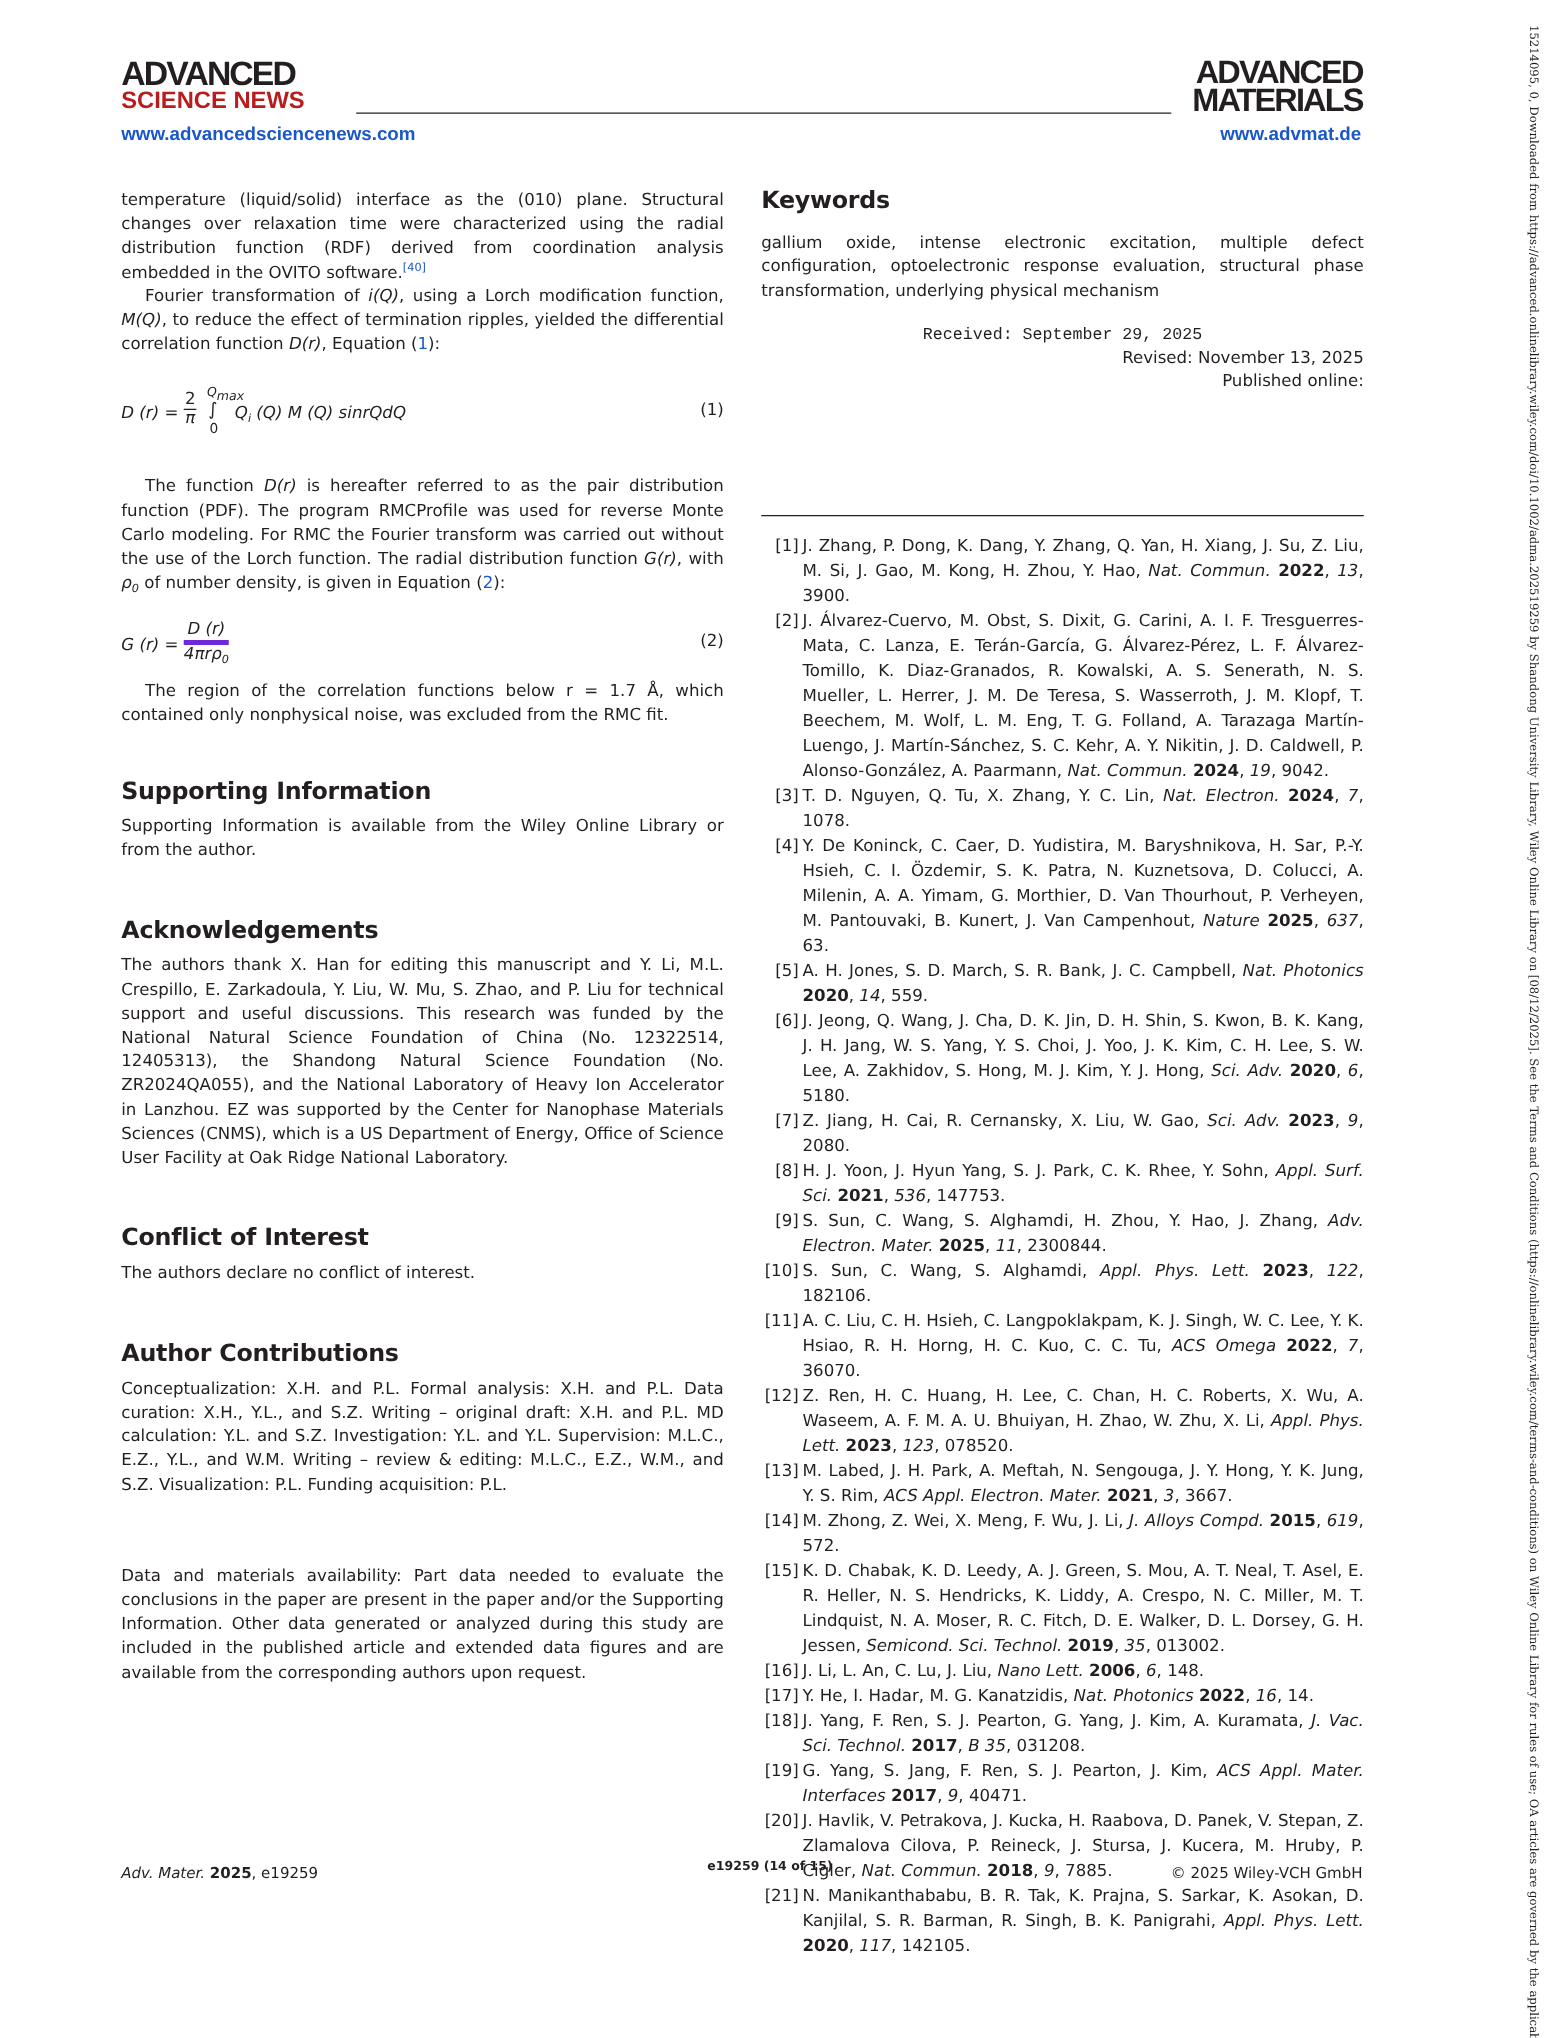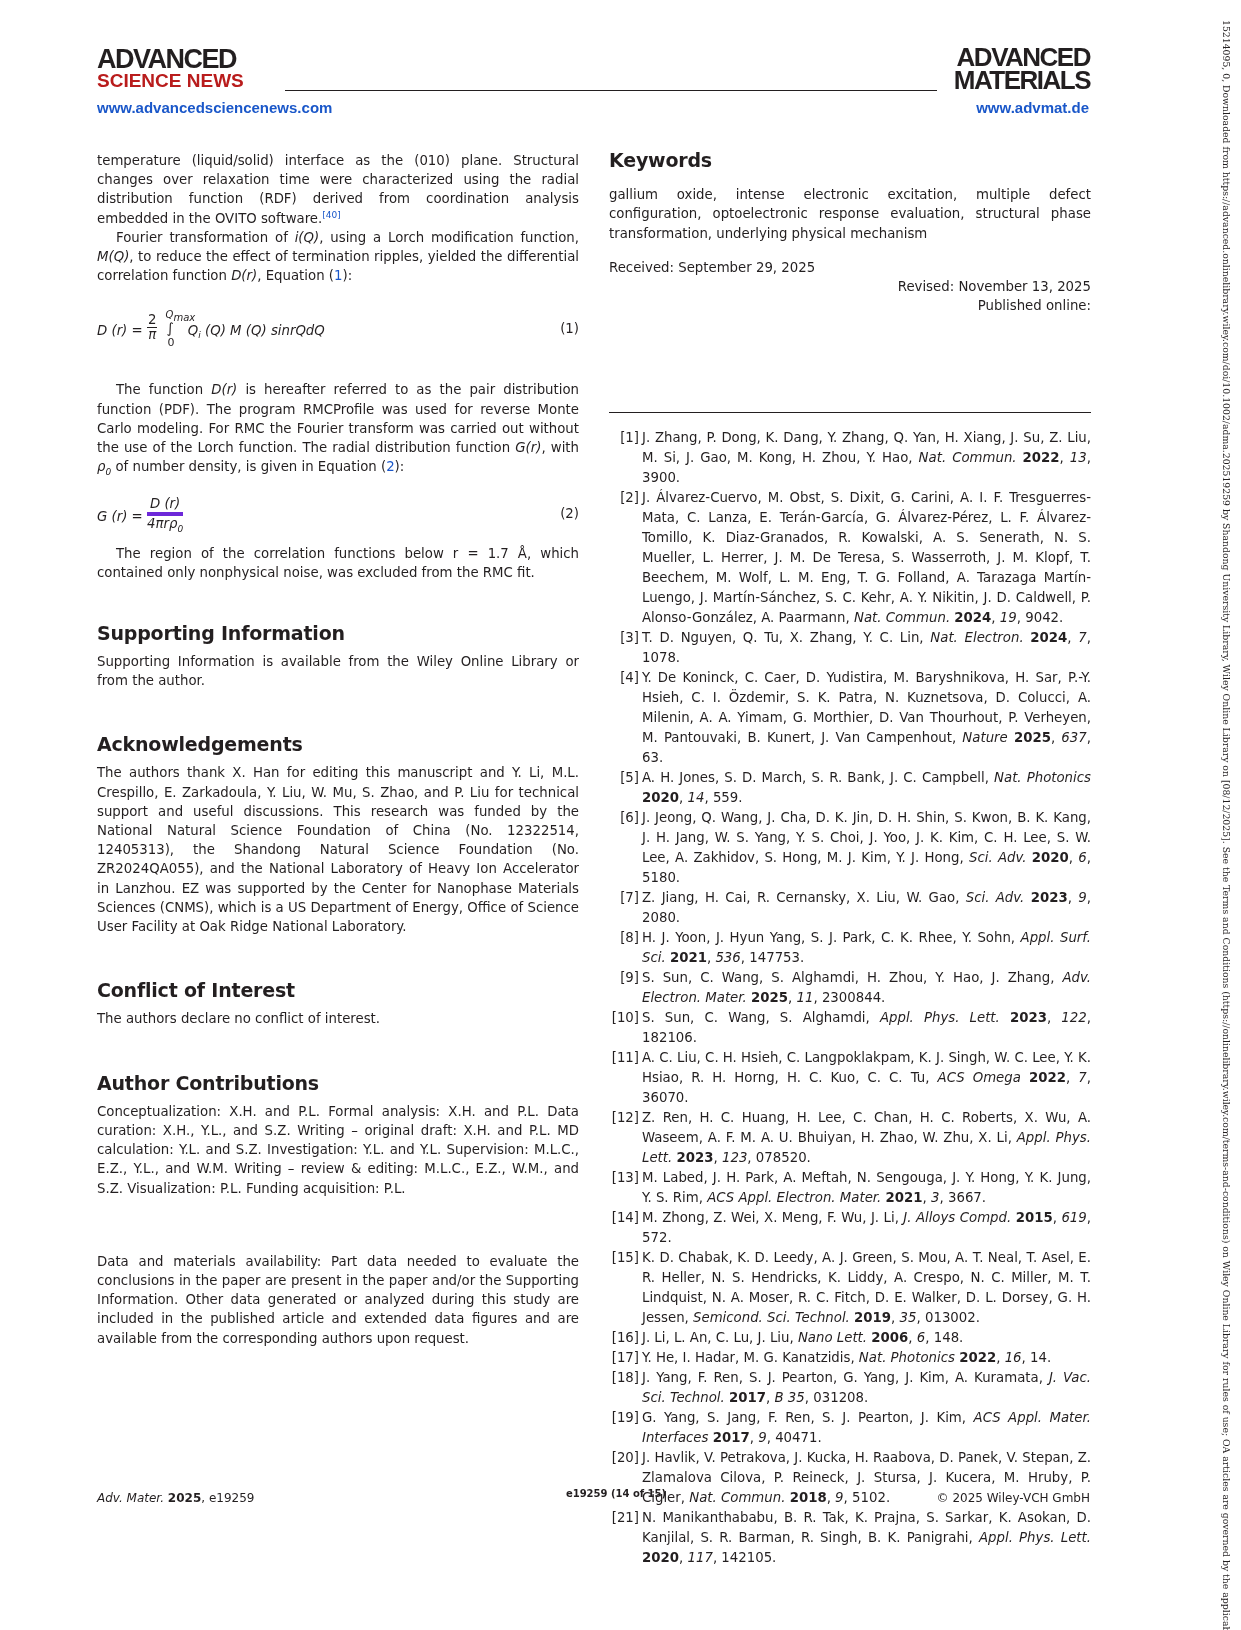--- a/index.html
+++ b/index.html
@@ -114,21 +114,21 @@
   <p class="just" style="margin-top:9px;">Conceptualization: X.H. and P.L. Formal analysis: X.H. and P.L. Data curation: X.H., Y.L., and S.Z. Writing – original draft: X.H. and P.L. MD calculation: Y.L. and S.Z. Investigation: Y.L. and Y.L. Supervision: M.L.C., E.Z., Y.L., and W.M. Writing – review &amp; editing: M.L.C., E.Z., W.M., and S.Z. Visualization: P.L. Funding acquisition: P.L.</p>
 
   <div style="height:45px;"></div>
   <p class="just" style="margin-top:9px;">Data and materials availability: Part data needed to evaluate the conclusions in the paper are present in the paper and/or the Supporting Information. Other data generated or analyzed during this study are included in the published article and extended data figures and are available from the corresponding authors upon request.</p>
 </div>
 
 <div class="abs col colR">
   <h2 style="margin-bottom:15px;">Keywords</h2>
   <p class="just">gallium oxide, intense electronic excitation, multiple defect configuration, optoelectronic response evaluation, structural phase transformation, underlying physical mechanism</p>
   <div style="height:15px;"></div>
-  <div style="text-align:left;">Received: September 29, 2025</div>
+  <div style="text-align:center;font-family:Liberation Mono, monospace;">Received: September 29, 2025</div>
   <div style="text-align:right;">Revised: November 13, 2025</div>
   <div style="text-align:right;">Published online:</div>
 </div>
 
 <div class="abs ref-rule"></div>
 
 <div class="abs refs" id="refs">
     <p class="ref"><span class="num">[1]</span><span>J. Zhang, P. Dong, K. Dang, Y. Zhang, Q. Yan, H. Xiang, J. Su, Z. Liu, M. Si, J. Gao, M. Kong, H. Zhou, Y. Hao, </span><span class="it">Nat. Commun.</span> <span class="b">2022</span>, <span class="it">13</span>, <span>3900.</span></p>
     <p class="ref"><span class="num">[2]</span><span>J. Álvarez-Cuervo, M. Obst, S. Dixit, G. Carini, A. I. F. Tresguerres-Mata, C. Lanza, E. Terán-García, G. Álvarez-Pérez, L. F. Álvarez-Tomillo, K. Diaz-Granados, R. Kowalski, A. S. Senerath, N. S. Mueller, L. Herrer, J. M. De Teresa, S. Wasserroth, J. M. Klopf, T. Beechem, M. Wolf, L. M. Eng, T. G. Folland, A. Tarazaga Martín-Luengo, J. Martín-Sánchez, S. C. Kehr, A. Y. Nikitin, J. D. Caldwell, P. Alonso-González, A. Paarmann, </span><span class="it">Nat. Commun.</span> <span class="b">2024</span>, <span class="it">19</span>, <span>9042.</span></p>
     <p class="ref"><span class="num">[3]</span><span>T. D. Nguyen, Q. Tu, X. Zhang, Y. C. Lin, </span><span class="it">Nat. Electron.</span> <span class="b">2024</span>, <span class="it">7</span>, <span>1078.</span></p>
@@ -141,21 +141,21 @@
     <p class="ref"><span class="num">[10]</span><span>S. Sun, C. Wang, S. Alghamdi, </span><span class="it">Appl. Phys. Lett.</span> <span class="b">2023</span>, <span class="it">122</span>, <span>182106.</span></p>
     <p class="ref"><span class="num">[11]</span><span>A. C. Liu, C. H. Hsieh, C. Langpoklakpam, K. J. Singh, W. C. Lee, Y. K. Hsiao, R. H. Horng, H. C. Kuo, C. C. Tu, </span><span class="it">ACS Omega</span> <span class="b">2022</span>, <span class="it">7</span>, <span>36070.</span></p>
     <p class="ref"><span class="num">[12]</span><span>Z. Ren, H. C. Huang, H. Lee, C. Chan, H. C. Roberts, X. Wu, A. Waseem, A. F. M. A. U. Bhuiyan, H. Zhao, W. Zhu, X. Li, </span><span class="it">Appl. Phys. Lett.</span> <span class="b">2023</span>, <span class="it">123</span>, <span>078520.</span></p>
     <p class="ref"><span class="num">[13]</span><span>M. Labed, J. H. Park, A. Meftah, N. Sengouga, J. Y. Hong, Y. K. Jung, Y. S. Rim, </span><span class="it">ACS Appl. Electron. Mater.</span> <span class="b">2021</span>, <span class="it">3</span>, <span>3667.</span></p>
     <p class="ref"><span class="num">[14]</span><span>M. Zhong, Z. Wei, X. Meng, F. Wu, J. Li, </span><span class="it">J. Alloys Compd.</span> <span class="b">2015</span>, <span class="it">619</span>, <span>572.</span></p>
     <p class="ref"><span class="num">[15]</span><span>K. D. Chabak, K. D. Leedy, A. J. Green, S. Mou, A. T. Neal, T. Asel, E. R. Heller, N. S. Hendricks, K. Liddy, A. Crespo, N. C. Miller, M. T. Lindquist, N. A. Moser, R. C. Fitch, D. E. Walker, D. L. Dorsey, G. H. Jessen, </span><span class="it">Semicond. Sci. Technol.</span> <span class="b">2019</span>, <span class="it">35</span>, <span>013002.</span></p>
     <p class="ref"><span class="num">[16]</span><span>J. Li, L. An, C. Lu, J. Liu, </span><span class="it">Nano Lett.</span> <span class="b">2006</span>, <span class="it">6</span>, <span>148.</span></p>
     <p class="ref"><span class="num">[17]</span><span>Y. He, I. Hadar, M. G. Kanatzidis, </span><span class="it">Nat. Photonics</span> <span class="b">2022</span>, <span class="it">16</span>, <span>14.</span></p>
     <p class="ref"><span class="num">[18]</span><span>J. Yang, F. Ren, S. J. Pearton, G. Yang, J. Kim, A. Kuramata, </span><span class="it">J. Vac. Sci. Technol.</span> <span class="b">2017</span>, <span class="it">B 35</span>, <span>031208.</span></p>
     <p class="ref"><span class="num">[19]</span><span>G. Yang, S. Jang, F. Ren, S. J. Pearton, J. Kim, </span><span class="it">ACS Appl. Mater. Interfaces</span> <span class="b">2017</span>, <span class="it">9</span>, <span>40471.</span></p>
-    <p class="ref"><span class="num">[20]</span><span>J. Havlik, V. Petrakova, J. Kucka, H. Raabova, D. Panek, V. Stepan, Z. Zlamalova Cilova, P. Reineck, J. Stursa, J. Kucera, M. Hruby, P. Cigler, </span><span class="it">Nat. Commun.</span> <span class="b">2018</span>, <span class="it">9</span>, <span>5102.</span></p>
+    <p class="ref"><span class="num">[20]</span><span>J. Havlik, V. Petrakova, J. Kucka, H. Raabova, D. Panek, V. Stepan, Z. Zlamalova Cilova, P. Reineck, J. Stursa, J. Kucera, M. Hruby, P. Cigler, </span><span class="it">Nat. Commun.</span> <span class="b">2018</span>, <span class="it">9</span>, <span>7885.</span></p>
     <p class="ref"><span class="num">[21]</span><span>N. Manikanthababu, B. R. Tak, K. Prajna, S. Sarkar, K. Asokan, D. Kanjilal, S. R. Barman, R. Singh, B. K. Panigrahi, </span><span class="it">Appl. Phys. Lett.</span> <span class="b">2020</span>, <span class="it">117</span>, <span>142105.</span></p>
   </div>
 
 <div class="abs footer" style="left:97px;">
   <span class="it">Adv. Mater.</span> <span class="b">2025</span><span>, e19259</span>
 </div>
 <div class="abs footer" style="left:0; width:1190px; text-align:center; font-size:10px; top:1488px; font-weight:700;margin-left:21px;">e19259 (14 of 15)</div>
 <div class="abs footer" style="right:151px;">© 2025 Wiley-VCH GmbH</div>
 
 <div class="abs side">

